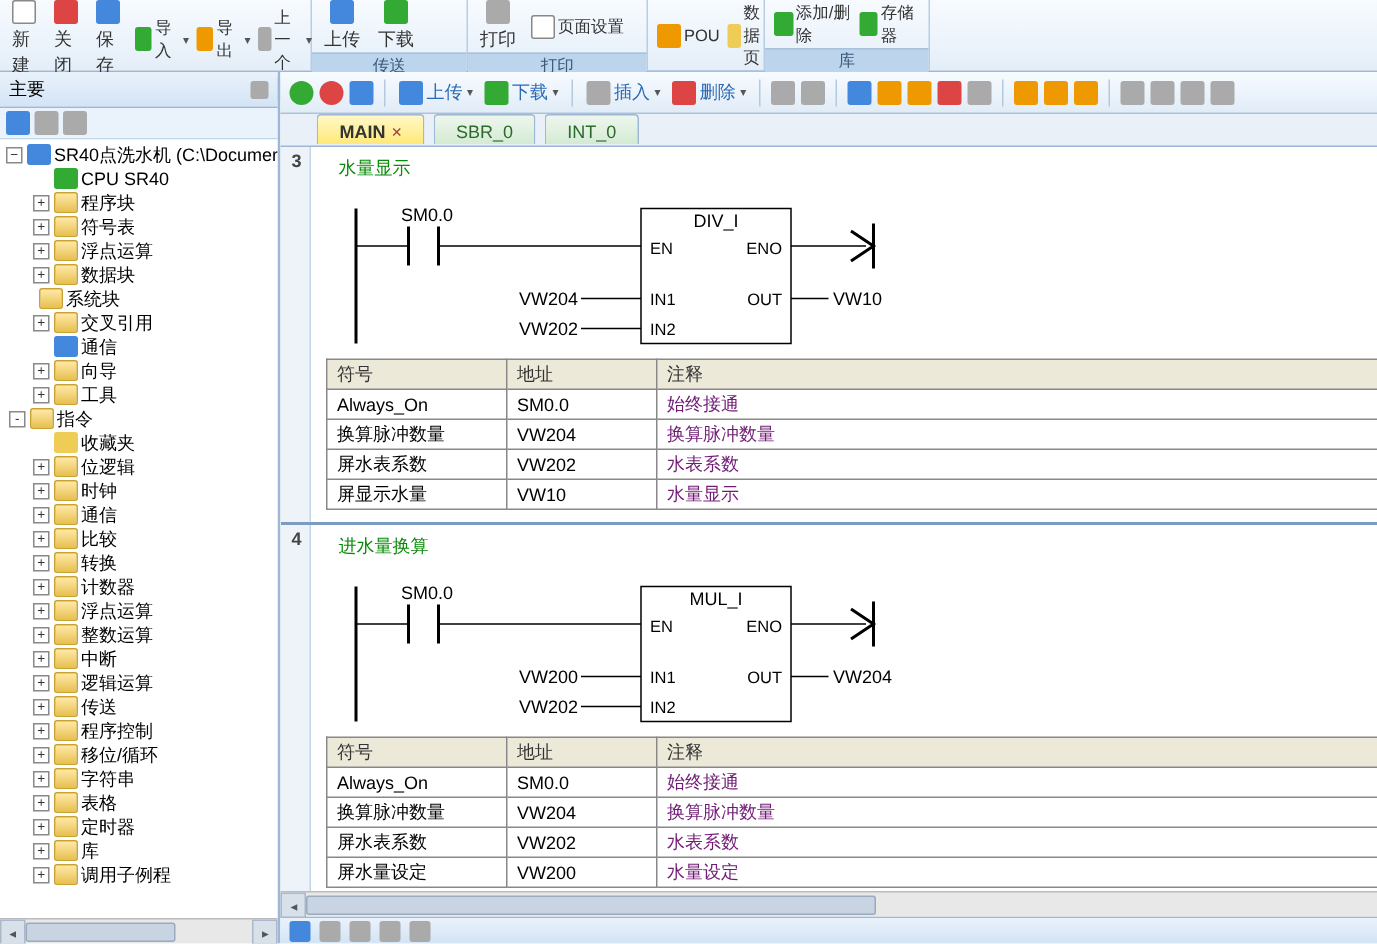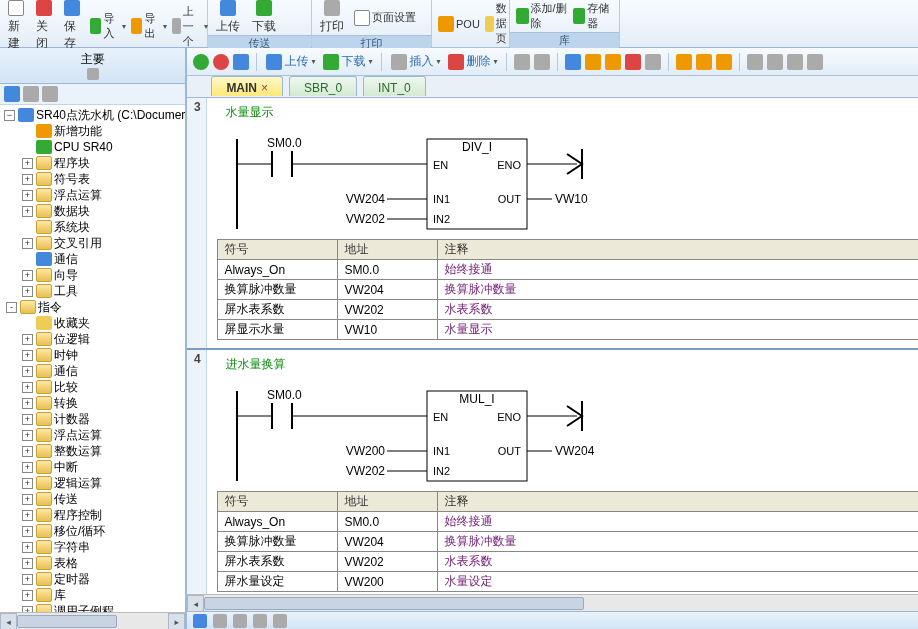--- a/index.html
+++ b/index.html
@@ -12,21 +12,21 @@
 .ribbon-group-label { height: 16px; background: #bcd4ec; text-align: center; font-size: 11px; color: #3a5a7a; border-top: 1px solid #a7c1db; }
 .rbtn { display: flex; flex-direction: column; align-items: center; padding: 0 4px; cursor: pointer; color: #333; }
 .rbtn .ic { width: 16px; height: 16px; margin-bottom: 2px; }
 .rbtn-small { display: flex; align-items: center; gap: 2px; padding: 1px 2px; cursor: pointer; color: #333; font-size: 11px; }
 .rbtn-small .ic { width: 16px; height: 16px; }
 .vstack { display: flex; flex-direction: row; gap: 1px; }
 
 
 .main { display: flex; height: 581px; }
 .sidebar { width: 198px; display: flex; flex-direction: column; border-right: 2px solid #9db8d6; }
-.side-title { background: linear-gradient(#e9f2fb,#d3e4f5); border-bottom: 1px solid #9db8d6; padding: 3px 6px; display: flex; justify-content: space-between; align-items: center; flex-direction: column; }
+.side-title { background: linear-gradient(#e9f2fb,#d3e4f5); border-bottom: 1px solid #9db8d6; padding: 3px 6px; display: flex; justify-content: space-between; align-items: center; }
 .side-toolbar { background: #eaf2fb; border-bottom: 1px solid #c3d6e8; padding: 2px 4px; display: flex; gap: 3px; }
 .tree { flex: 1; overflow: auto; background: #fff; padding: 2px 0; }
 .tree-row { display: flex; align-items: center; height: 16px; padding-left: 4px; white-space: nowrap; cursor: pointer; }
 .exp { width: 11px; height: 11px; border: 1px solid #888; display: inline-flex; align-items: center; justify-content: center; font-size: 9px; line-height: 9px; margin-right: 3px; color: #333; background: #fff; }
 .noexp { width: 11px; height: 11px; margin-right: 3px; }
 .tic { width: 16px; height: 14px; margin-right: 2px; display: inline-block; }
 .side-hscroll { height: 17px; background: #e8e8e8; border-top: 1px solid #bbb; position: relative; }
 .side-hscroll .thumb { position: absolute; left: 17px; top: 2px; height: 13px; width: 100px; background: #c8d4e2; border: 1px solid #9aaabf; border-radius: 2px; }
 .side-hscroll .arr { position: absolute; top: 0; width: 17px; height: 17px; background: #d8e0ea; border: 1px solid #aab8ca; display:flex;align-items:center;justify-content:center;font-size:9px;color:#555; }
 
@@ -182,25 +182,20 @@
     </div>
     <div class="tree">
       <div class="tree-row">
         <span class="exp">−</span>
         <span class="tic i-blu"></span>
         <span>SR40点洗水机 (C:\Documer</span>
       </div>
       <div id="tree-nodes">
           <div class="tree-row" style="padding-left: 22px;">
             <span class="noexp"></span>
-            <span class="tic i-org"></span>
-            <span>新增功能</span>
-          </div>
-          <div class="tree-row" style="padding-left: 22px;">
-            <span class="noexp"></span>
             <span class="tic i-grn"></span>
             <span>CPU SR40</span>
           </div>
           <div class="tree-row" style="padding-left: 22px;">
             <span class="exp">+</span>
             <span class="tic i-fold"></span>
             <span>程序块</span>
           </div>
           <div class="tree-row" style="padding-left: 22px;">
             <span class="exp">+</span>
@@ -210,21 +205,21 @@
           <div class="tree-row" style="padding-left: 22px;">
             <span class="exp">+</span>
             <span class="tic i-fold"></span>
             <span>浮点运算</span>
           </div>
           <div class="tree-row" style="padding-left: 22px;">
             <span class="exp">+</span>
             <span class="tic i-fold"></span>
             <span>数据块</span>
           </div>
-          <div class="tree-row" style="padding-left: 22px;">
+          <div class="tree-row" style="padding-left: 12px;">
             <span class="noexp"></span>
             <span class="tic i-fold"></span>
             <span>系统块</span>
           </div>
           <div class="tree-row" style="padding-left: 22px;">
             <span class="exp">+</span>
             <span class="tic i-fold"></span>
             <span>交叉引用</span>
           </div>
           <div class="tree-row" style="padding-left: 22px;">

